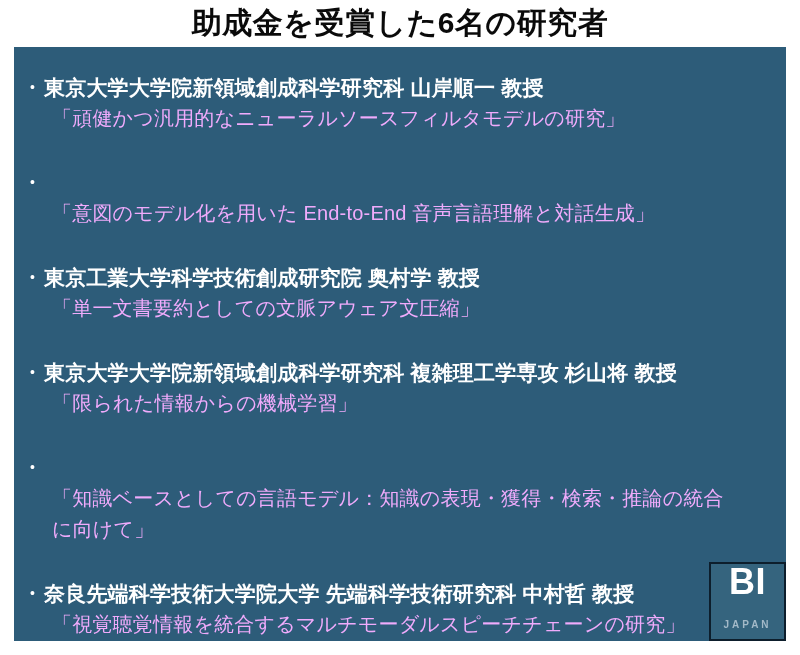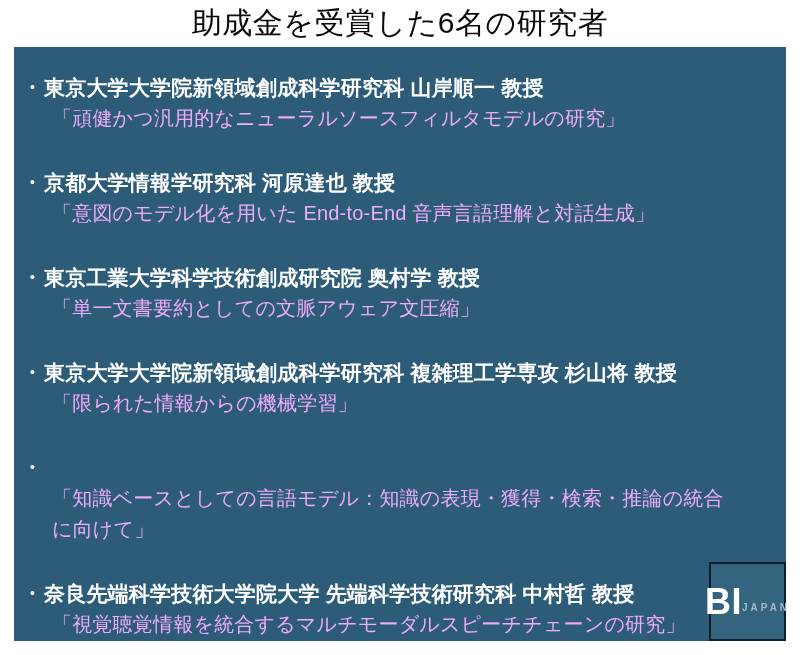--- a/index.html
+++ b/index.html
@@ -9,21 +9,21 @@
     font-family: "Liberation Sans", "DejaVu Sans", sans-serif;
     overflow: hidden;
   }
   .page-title {
     width: 800px;
     height: 47px;
     display: flex;
     align-items: center;
     justify-content: center;
     font-size: 30px;
-    font-weight: normal;
+    font-weight: bold;
     color: #0a0a0a;
     letter-spacing: 0.5px;
   }
   .panel {
     position: absolute;
     left: 14px;
     top: 47px;
     width: 772px;
     height: 594px;
     background: #2d5c79;
@@ -59,33 +59,33 @@
   .item-6 .sub-text { margin-right: 45px; }
   .logo-box {
     position: absolute;
     right: 0;
     bottom: 0;
     width: 77px;
     height: 79px;
     background: #35647e;
     border: 2px solid #0d1e2c;
     display: flex;
-    flex-direction: row;
+    flex-direction: column;
     align-items: center;
-    justify-content: center;
+    justify-content: flex-start;
   }
   .logo-bi {
     color: #ffffff;
     font-weight: bold;
     font-size: 36px;
     line-height: 36px;
     letter-spacing: 0.5px;
   }
   .logo-japan {
-    margin-top: 12px;
+    margin-top: 20px;
     color: #a3b9c8;
     font-size: 10px;
     line-height: 10px;
     letter-spacing: 3px;
     font-weight: bold;
   }
 </style>
 </head>
 <body>
 
@@ -97,21 +97,20 @@
     <div class="head-row">
       <span class="bullet">•</span>
       <span class="head-text">東京大学大学院新領域創成科学研究科 山岸順一 教授</span>
     </div>
     <div class="sub-text">「頑健かつ汎用的なニューラルソースフィルタモデルの研究」</div>
   </div>
 
   <div class="item item-2">
     <div class="head-row">
       <span class="bullet">•</span>
-      <span class="head-text">京都大学情報学研究科 河原達也 教授</span>
     </div>
     <div class="sub-text">「意図のモデル化を用いた End-to-End 音声言語理解と対話生成」</div>
   </div>
 
   <div class="item item-3">
     <div class="head-row">
       <span class="bullet">•</span>
       <span class="head-text">東京工業大学科学技術創成研究院 奥村学 教授</span>
     </div>
     <div class="sub-text">「単一文書要約としての文脈アウェア文圧縮」</div>

